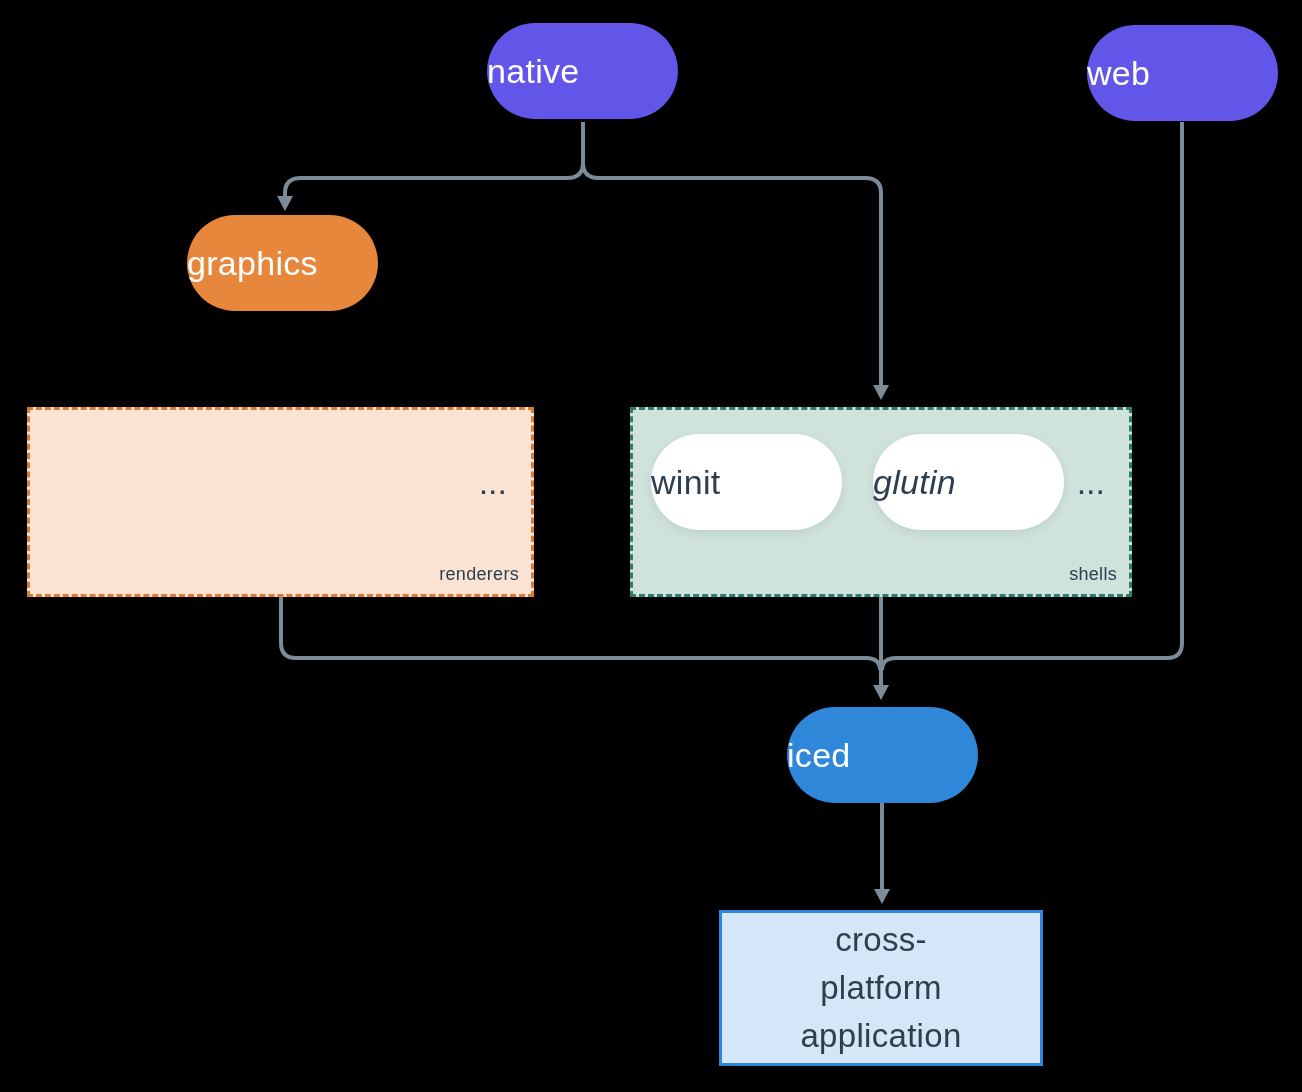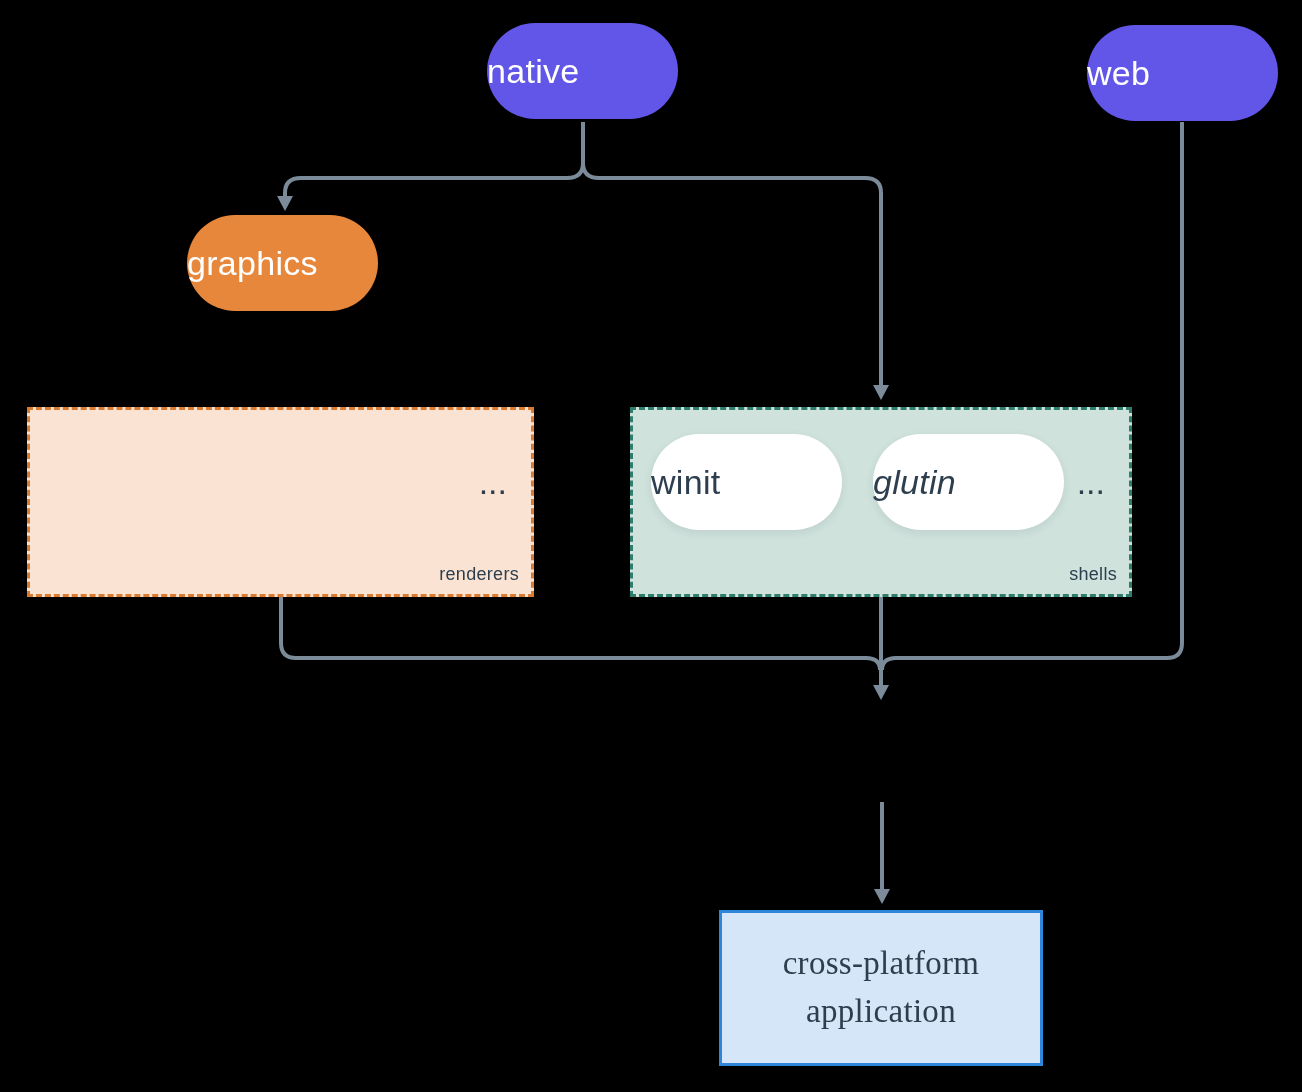--- a/index.html
+++ b/index.html
@@ -102,21 +102,20 @@
     border: 3px solid var(--app-border, #2e86d8);
     display: flex;
     align-items: center;
     justify-content: center;
     text-align: center;
     font-size: 33px;
     line-height: 1.45;
     letter-spacing: 0.3px;
     color: var(--dark-text, #2d3e4e);
     padding: 0 56px;
-    font-family: Liberation Serif, serif;
   }
 </style>
 </head>
 <body>
 
 <div class="canvas">
 
   <svg class="edges" viewBox="0 0 1302 1092" xmlns="http://www.w3.org/2000/svg">
     <path d="M583,122 L583,163"></path>
     <path d="M583,163 Q583,178 567,178 L301,178 Q285,178 285,193 L285,197"></path>
@@ -152,18 +151,21 @@
     <div class="pill white p1">
       <span>winit</span>
     </div>
     <div class="pill white p2">
       <span>glutin</span>
     </div>
     <div class="ellipsis">...</div>
     <div class="group-label">shells</div>
   </div>
 
+  <div class="pill blue node-iced">
+    <span>iced</span>
+  </div>
 
   <div class="app-box">
     <span>cross-platform application</span>
   </div>
 
 </div>
 
 </body></html>

